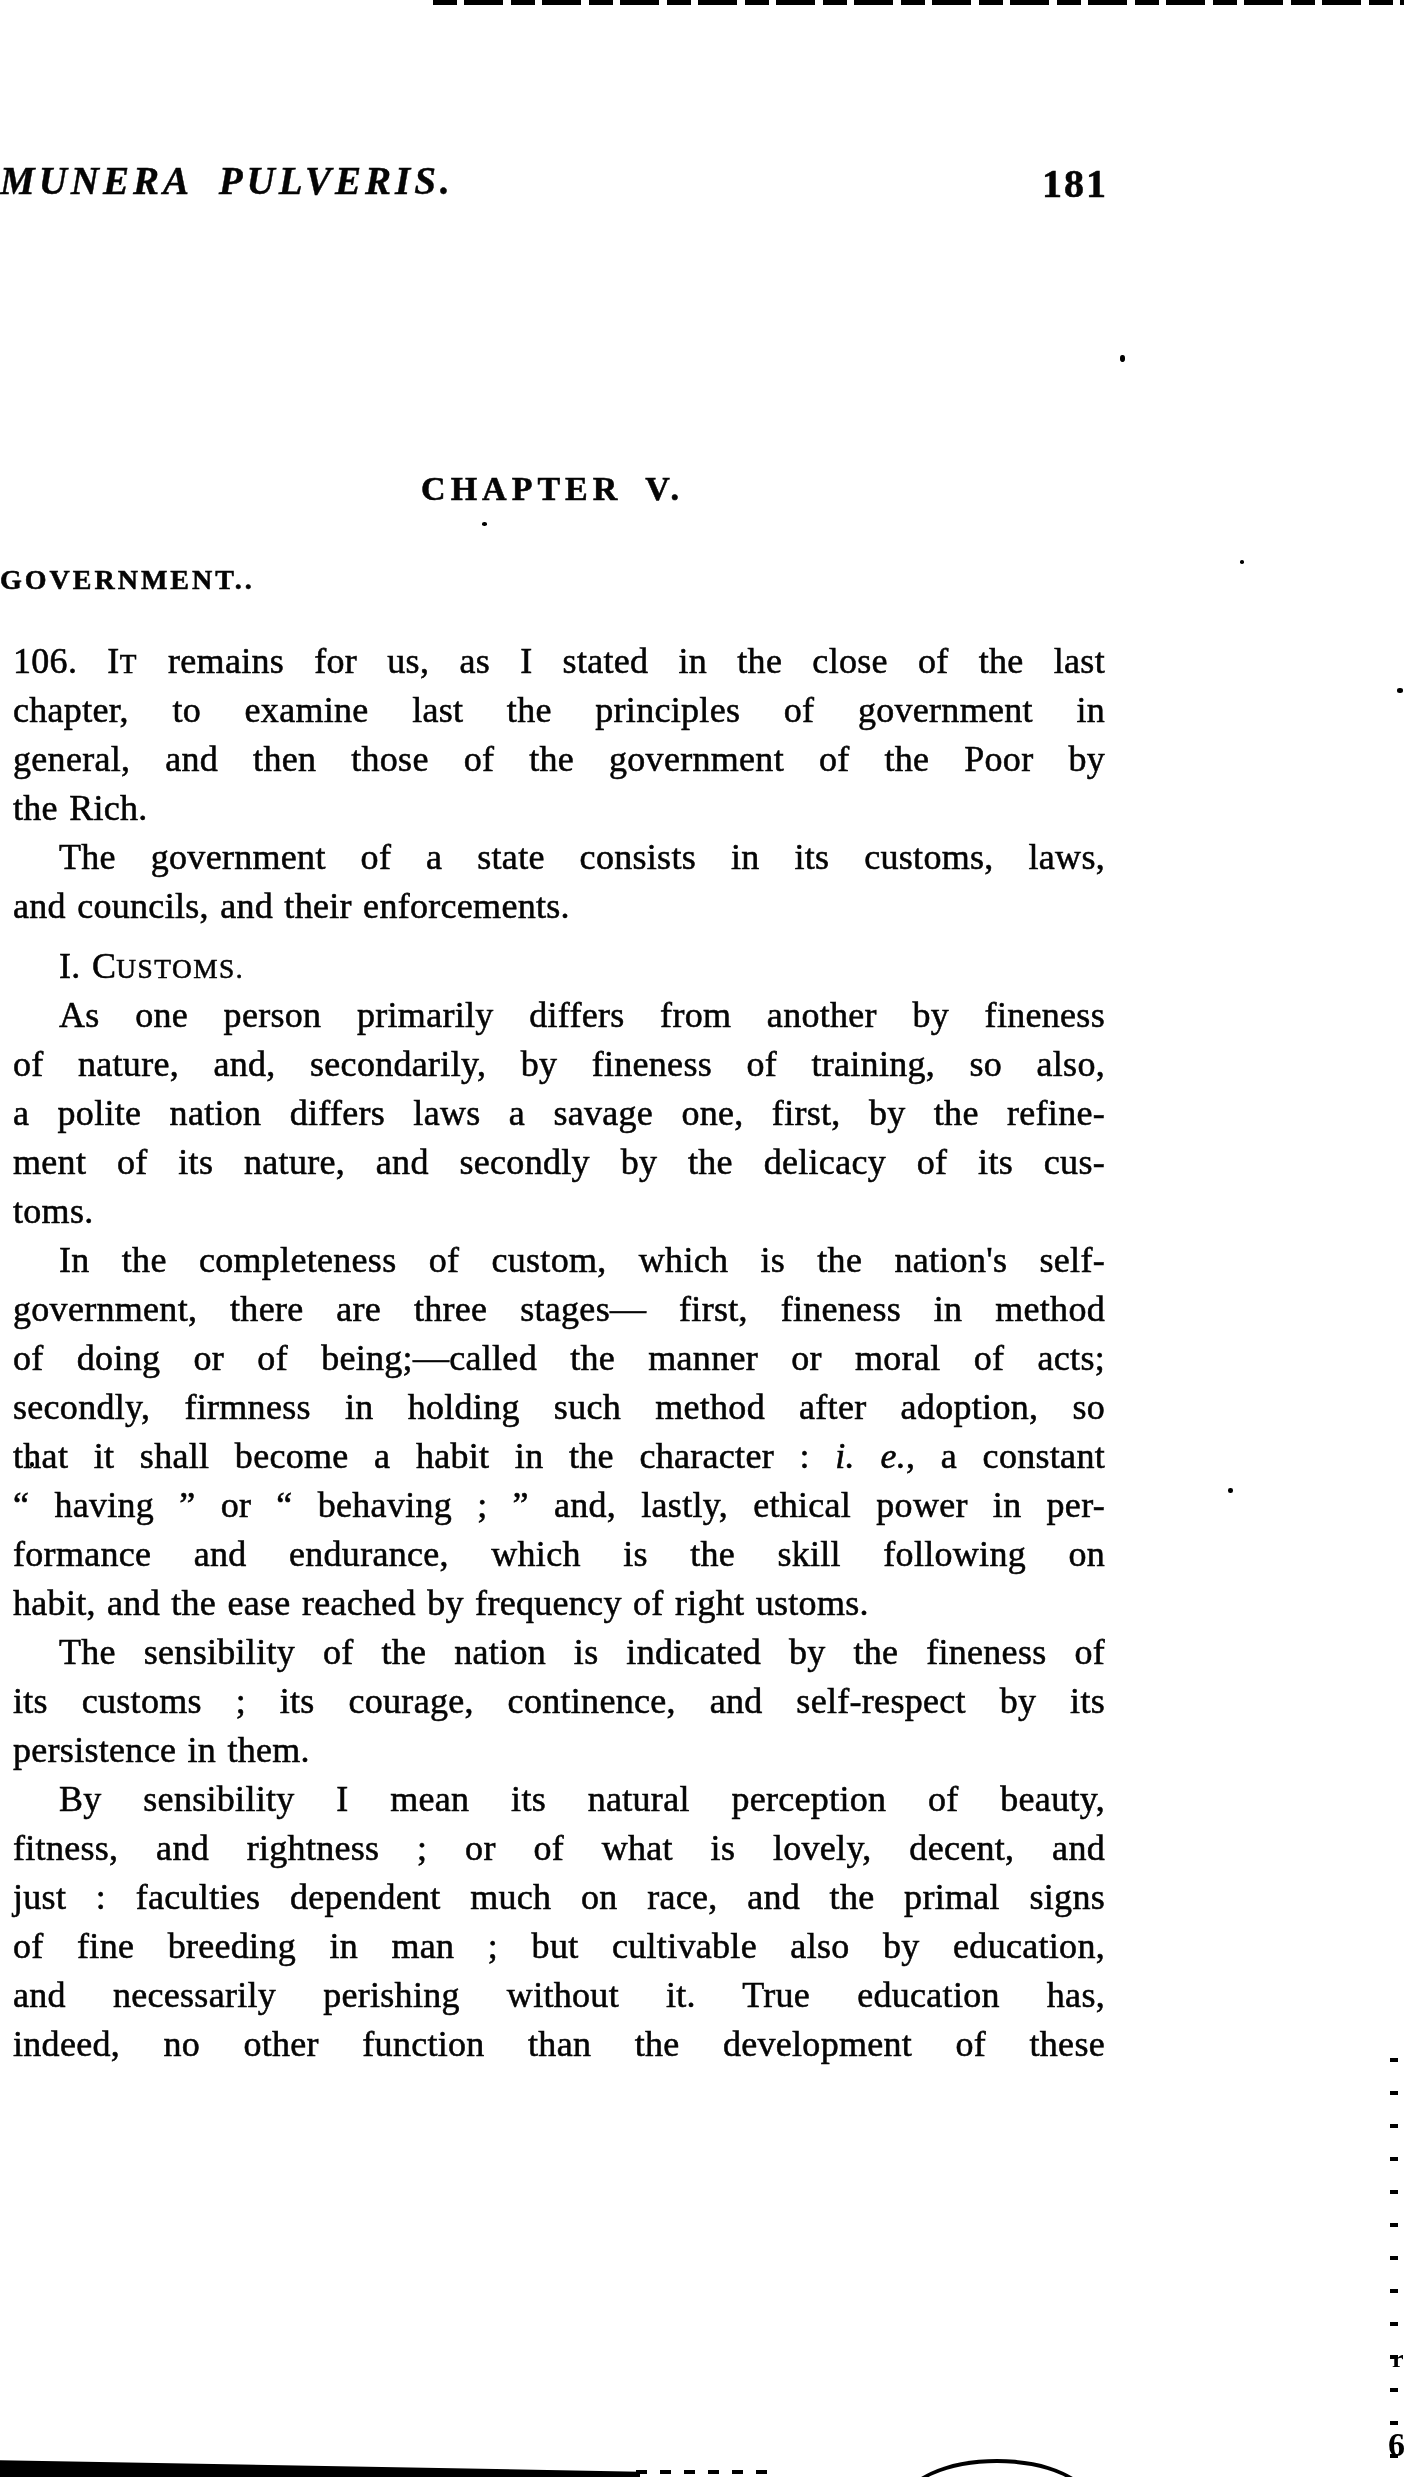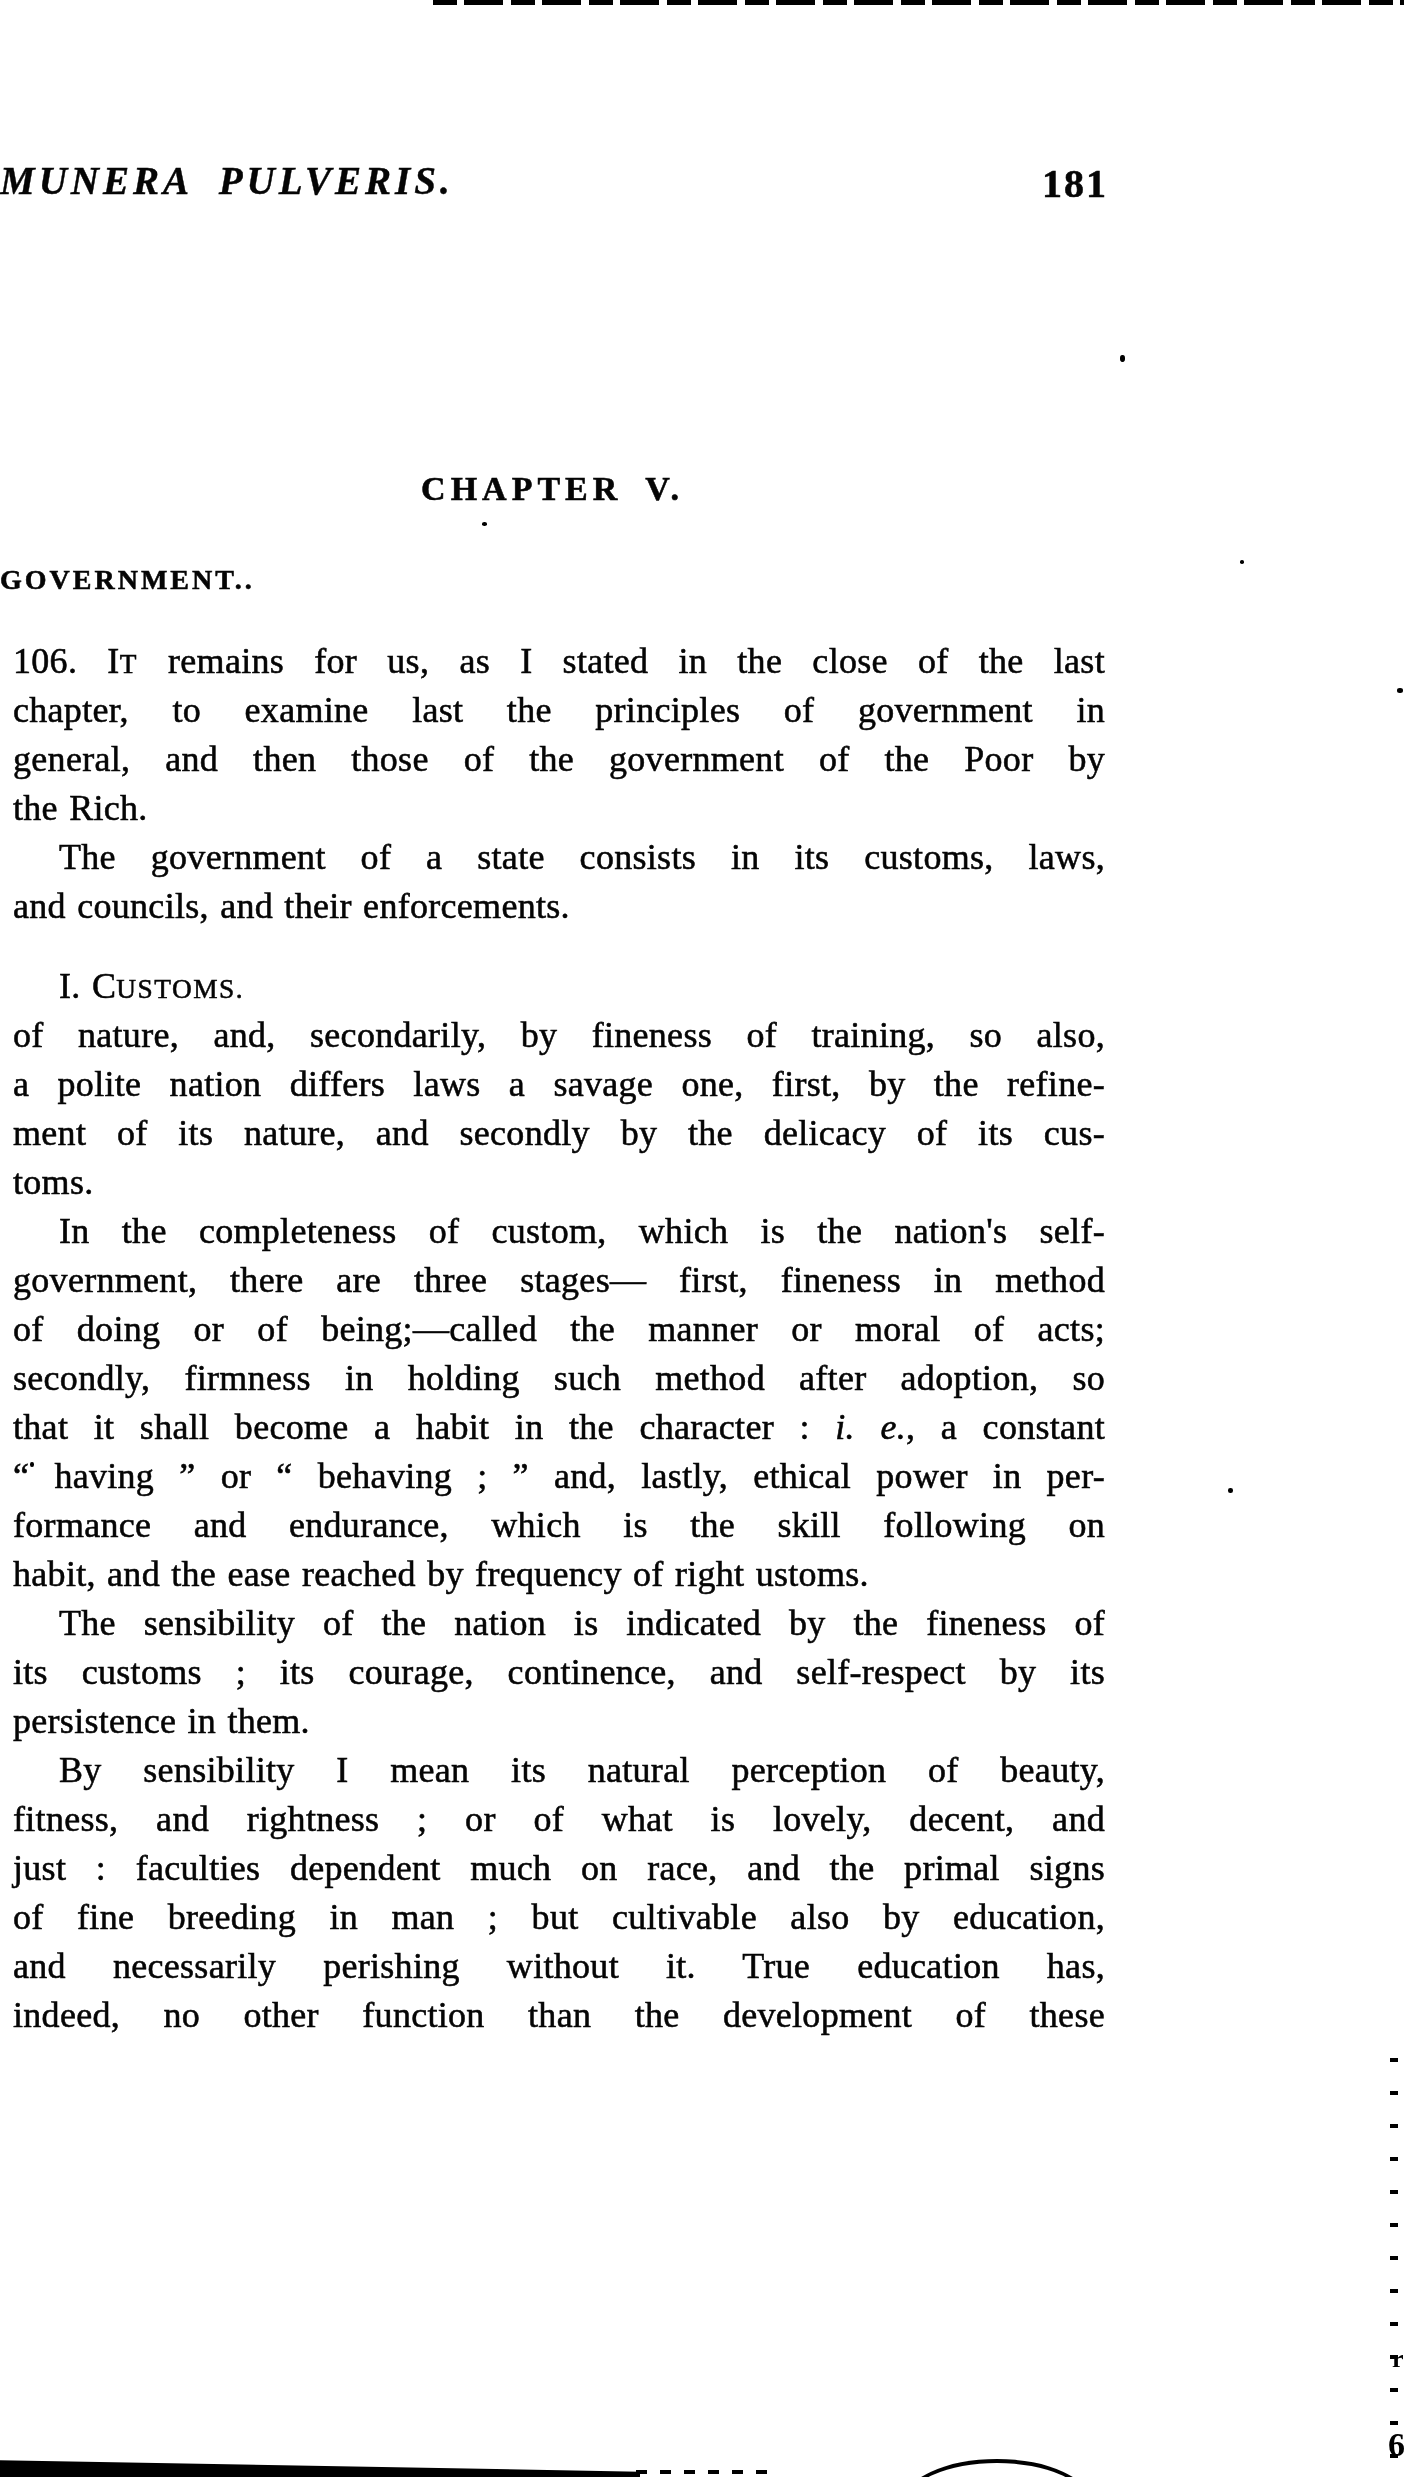--- a/index.html
+++ b/index.html
@@ -74,24 +74,25 @@
       <div class="para">
         <div class="line"><span>106. I</span><span class="sc">t</span><span> remains for us, as I stated in the close of the last</span></div>
         <div class="line"><span>chapter, to examine last the principles of government in</span></div>
         <div class="line"><span>general, and then those of the government of the Poor by</span></div>
         <div class="line no-just"><span>the Rich.</span></div>
       </div>
       <div class="para">
         <div class="line indent"><span>The government of a state consists in its customs, laws,</span></div>
         <div class="line no-just"><span>and councils, and their enforcements.</span></div>
       </div>
-      <div class="para" style="margin-top: 31px;">
+      <div class="para" style="margin-top: 11px;">
         <div class="line no-just indent"><span>I. C</span><span class="sc">ustoms.</span></div>
       </div>
       <div class="para">
+        <div class="line indent"><span>As one person primarily differs from another by fineness</span></div>
         <div class="line"><span>of nature, and, secondarily, by fineness of training, so also,</span></div>
         <div class="line"><span>a polite nation differs laws a savage one, first, by the refine-</span></div>
         <div class="line"><span>ment of its nature, and secondly by the delicacy of its cus-</span></div>
         <div class="line no-just"><span>toms.</span></div>
       </div>
       <div class="para">
         <div class="line indent"><span>In the completeness of custom, which is the nation's self-</span></div>
         <div class="line"><span>government, there are three stages— first, fineness in method</span></div>
         <div class="line"><span>of doing or of being;—called the manner or moral of acts;</span></div>
         <div class="line"><span>secondly, firmness in holding such method after adoption, so</span></div>

